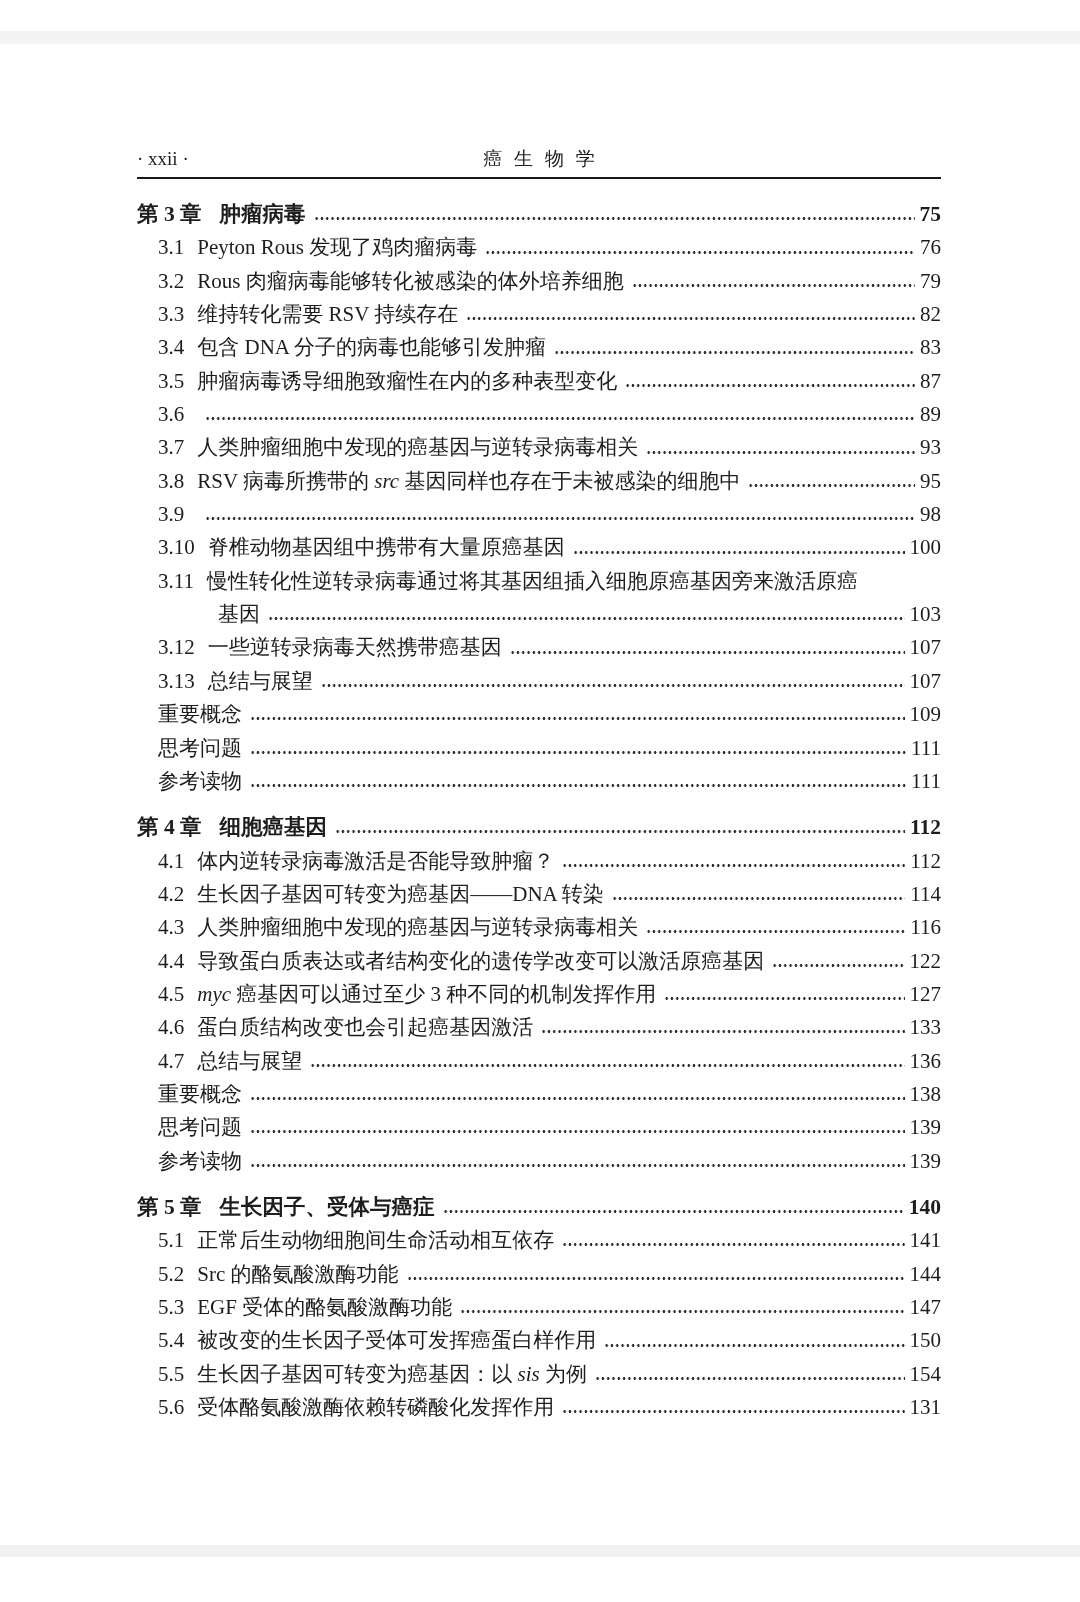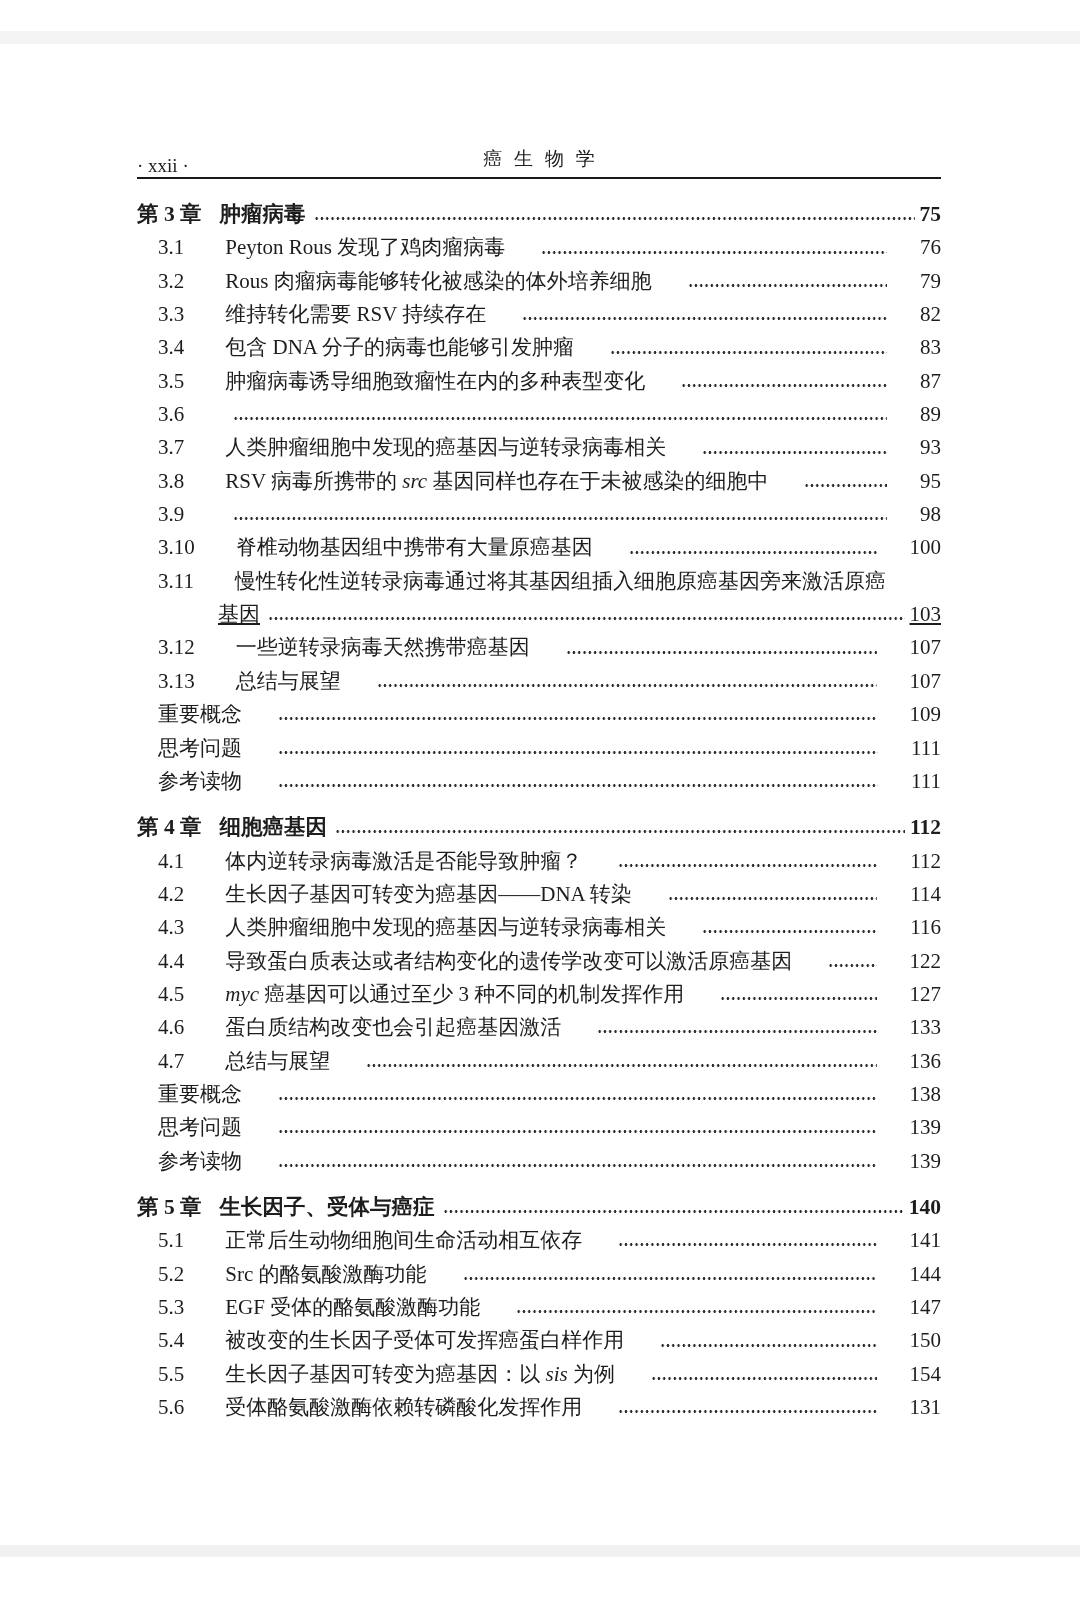--- a/index.html
+++ b/index.html
@@ -16,36 +16,36 @@
   .scan-band.bottom{top:1545px;height:12px;background:#f1f1f1;}
 
   .content{position:absolute;left:137px;top:140px;width:804px;}
 
   .running-header{
     position:relative;height:37px;
     border-bottom:2.5px solid #1a1a1a;
     display:flex;align-items:flex-end;
     font-size:19px;
   }
-  .folio{padding-bottom:0;}
+  .folio{padding-bottom:7px;}
   .book-title{
     position:absolute;left:50%;bottom:5px;
     transform:translateX(-50%);
     letter-spacing:0.62em;text-indent:0.62em;
     white-space:nowrap;
   }
 
   .toc{margin-top:19px;font-size:21px;line-height:33.35px;}
   .row{display:flex;}
   .row.chapter{font-weight:700;font-size:21.5px;align-items:center;}
   .row.chapter + .row.chapter, .row.section + .row.chapter, .row.extra + .row.chapter{margin-top:13px;}
   .gap-before{margin-top:13px;}
   .ch-label{margin-right:18px;white-space:nowrap;}
-  .row.section,.row.extra{padding-left:21px;gap:28px;}
-  .row.wrapline{padding-left:81px;text-decoration:underline;}
+  .row.section,.row.extra{padding-left:21px;}
+  .row.wrapline{padding-left:81px;}
   .num{margin-right:13px;white-space:nowrap;}
   .ttl{white-space:nowrap;}
   .italic{font-style:italic;margin-top:36px;}
   .leader{
     flex:1;align-self:center;
     height:3px;position:relative;top:4px;
     margin:0 5px 0 8px;
     background-image:radial-gradient(circle,#2b2b2b 1.1px,transparent 1.5px);
     background-size:5.3px 3px;
     background-repeat:repeat-x;

